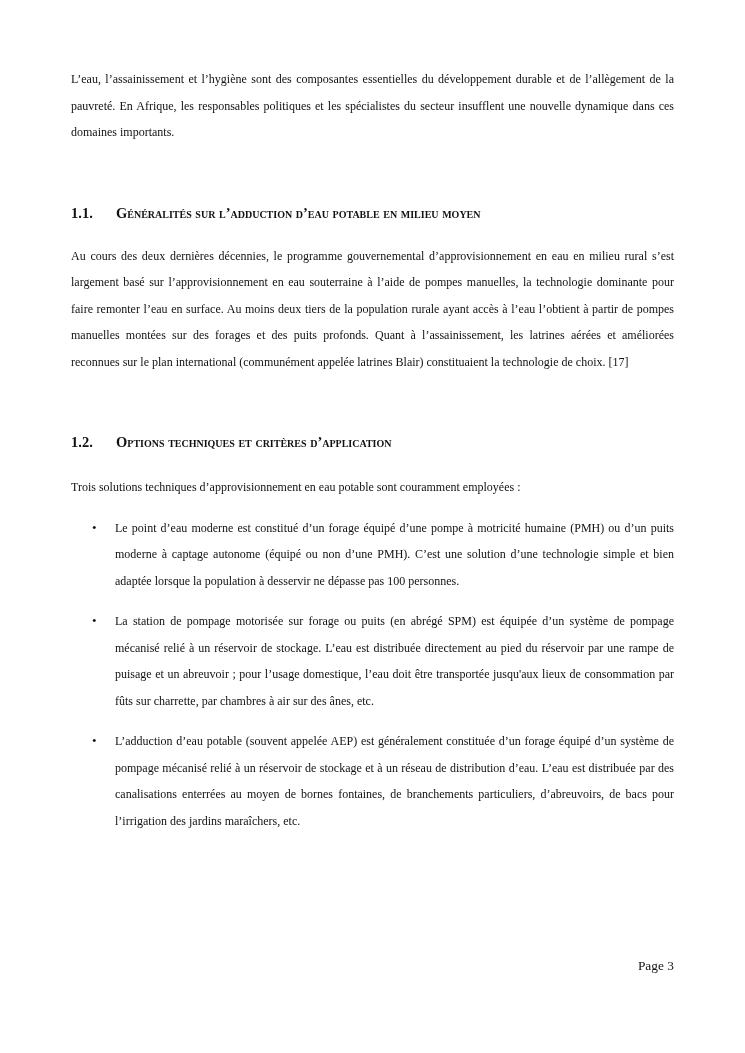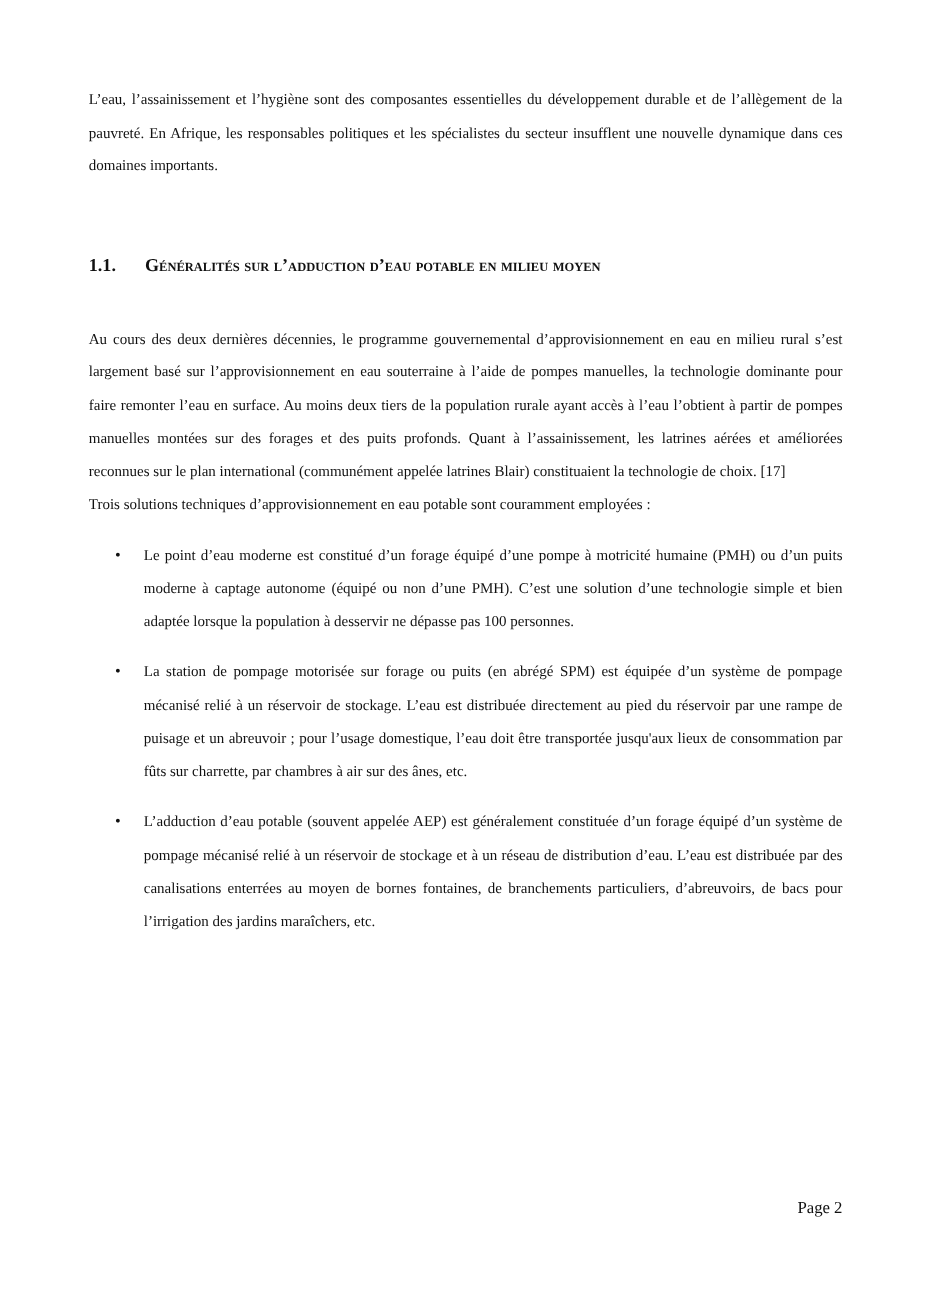--- a/index.html
+++ b/index.html
@@ -39,21 +39,21 @@
       align-items: baseline;
     }
     h2.heading .num {
       display: inline-block;
       width: 45px;
     }
     h2.heading .title {
       font-variant: small-caps;
       letter-spacing: 0px;
     }
-    #h11 { margin-top: 57px; margin-bottom: 35px; }
+    #h11 { margin-top: 57px; margin-bottom: 20px; }
     #h12 { margin-top: 57px; margin-bottom: 22px; }
     ul.bullets {
       list-style: none;
       margin: 14px 0 0 0;
       padding: 0;
     }
     ul.bullets li {
       position: relative;
       padding-left: 44px;
       margin-bottom: 14px;
@@ -81,32 +81,36 @@
 <div class="page">
 
   <p class="body intro">L’eau, l’assainissement et l’hygiène sont des composantes essentielles du développement durable et de l’allègement de la pauvreté. En Afrique, les responsables politiques et les spécialistes du secteur insufflent une nouvelle dynamique dans ces domaines importants.</p>
 
   <h2 class="heading" id="h11">
     <span class="num">1.1.</span>
     <span class="title">Généralités sur l’adduction d’eau potable en milieu moyen</span>
   </h2>
   <p class="body">Au cours des deux dernières décennies, le programme gouvernemental d’approvisionnement en eau en milieu rural s’est largement basé sur l’approvisionnement en eau souterraine à l’aide de pompes manuelles, la technologie dominante pour faire remonter l’eau en surface. Au moins deux tiers de la population rurale ayant accès à l’eau l’obtient à partir de pompes manuelles montées sur des forages et des puits profonds. Quant à l’assainissement, les latrines aérées et améliorées reconnues sur le plan international (communément appelée latrines Blair) constituaient la technologie de choix. [17]</p>
 
+  <h2 class="heading" id="h12">
+    <span class="num">1.2.</span>
+    <span class="title">Options techniques et critères d’application</span>
+  </h2>
   <p class="body">Trois solutions techniques d’approvisionnement en eau potable sont couramment employées :</p>
 
   <ul class="bullets">
     <li>
       <span class="bullet">•</span>
       <p class="body">Le point d’eau moderne est constitué d’un forage équipé d’une pompe à motricité humaine (PMH) ou d’un puits moderne à captage autonome (équipé ou non d’une PMH). C’est une solution d’une technologie simple et bien adaptée lorsque la population à desservir ne dépasse pas 100 personnes.</p>
     </li>
     <li>
       <span class="bullet">•</span>
       <p class="body">La station de pompage motorisée sur forage ou puits (en abrégé SPM) est équipée d’un système de pompage mécanisé relié à un réservoir de stockage. L’eau est distribuée directement au pied du réservoir par une rampe de puisage et un abreuvoir ; pour l’usage domestique, l’eau doit être transportée jusqu'aux lieux de consommation par fûts sur charrette, par chambres à air sur des ânes, etc.</p>
     </li>
     <li>
       <span class="bullet">•</span>
       <p class="body">L’adduction d’eau potable (souvent appelée AEP) est généralement constituée d’un forage équipé d’un système de pompage mécanisé relié à un réservoir de stockage et à un réseau de distribution d’eau. L’eau est distribuée par des canalisations enterrées au moyen de bornes fontaines, de branchements particuliers, d’abreuvoirs, de bacs pour l’irrigation des jardins maraîchers, etc.</p>
     </li>
   </ul>
 
 </div>
 
-<div class="footer">Page 2</div>
+<div class="footer">Page 3</div>
 
 </body></html>

